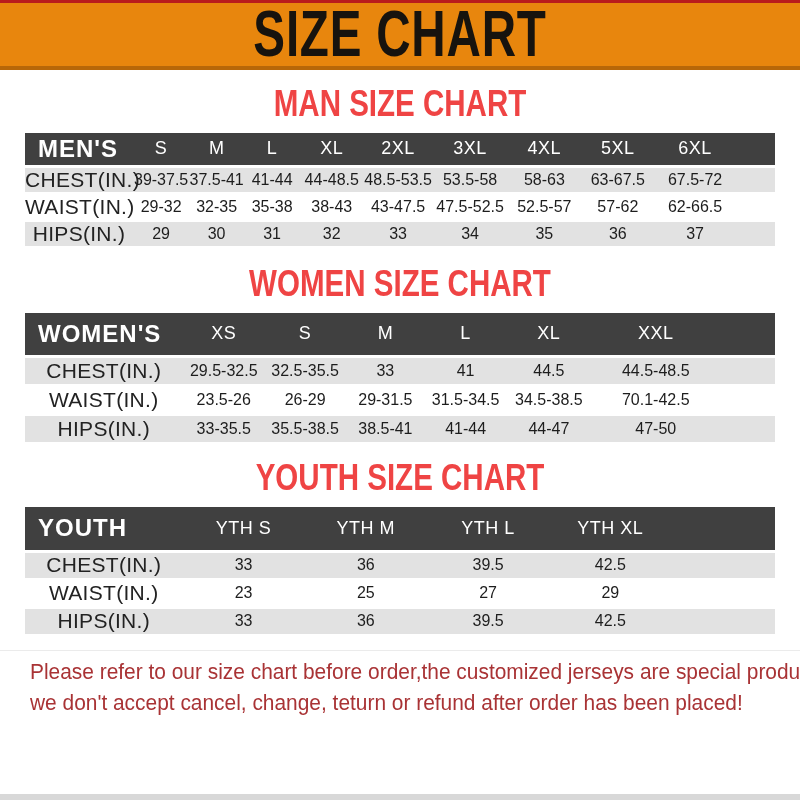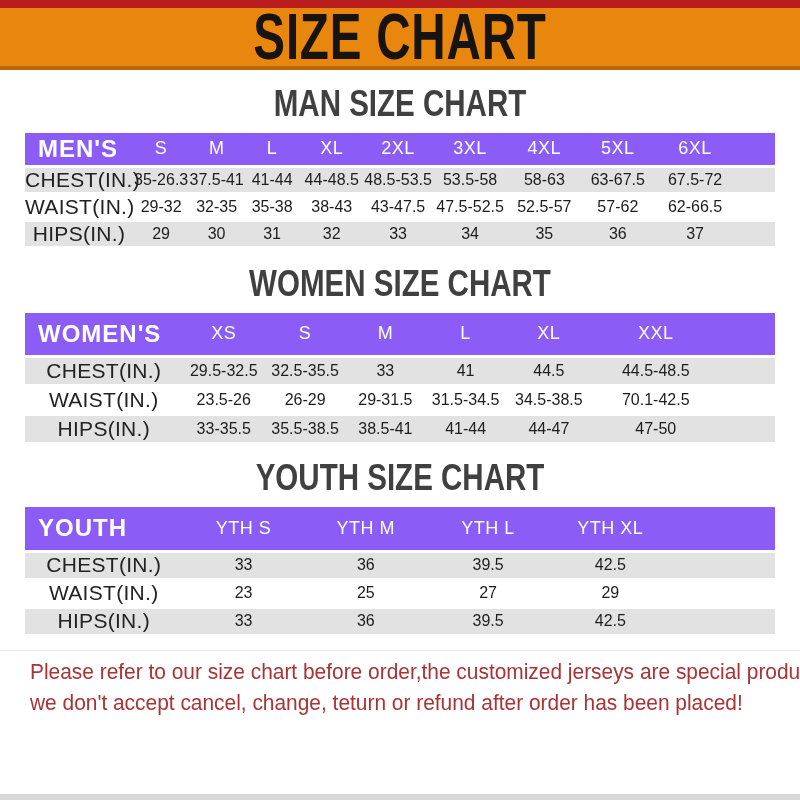--- a/index.html
+++ b/index.html
@@ -1,46 +1,46 @@
 <!DOCTYPE html>
 <html><head>
 <meta charset="utf-8">
 <style>
   * { margin:0; padding:0; box-sizing:border-box; }
   html,body { width:800px; background:#ffffff; font-family:"Liberation Sans", sans-serif; }
   .page { width:800px; height:800px; overflow:hidden; background:#ffffff; position:relative; }
 
   
   .banner {
-    height:70px; background:#E8860D; border-top:8px solid #b91c1c;
+    height:70px; background:#E8860D; border-top:3px solid #b91c1c;
     border-bottom:4px solid #B76708;
     display:flex; align-items:center; justify-content:center;
   }
   .banner-title {
     font-size:61px; font-weight:bold; color:#17130e;
     display:inline-block; transform:scale(0.78,1.05); letter-spacing:1px;
     white-space:nowrap; line-height:1;
   }
 
   
   .section-title {
-    text-align:center; font-weight:bold; color:#404040;
+    text-align:center; font-weight:bold; color:#ef4444;
     font-size:36px; line-height:1; white-space:nowrap;
   }
   .section-title > span { display:inline-block; transform:scale(0.82,1.04); }
   .sec-man   .section-title { margin-top:16px; }
   .sec-women .section-title { margin-top:17px; }
   .sec-youth .section-title { margin-top:15px; }
 
   
   table.size-table {
     width:750px; margin:11px auto 0 auto; border-collapse:collapse; table-layout:fixed;
   }
   table.size-table thead th {
-    background:#8b5cf6; color:#ffffff; font-weight:normal; font-size:18px;
+    background:#404040; color:#ffffff; font-weight:normal; font-size:18px;
     text-align:center; border-bottom:3px solid #ffffff; letter-spacing:0.5px;
   }
   table.size-table thead th.hdr-label {
     font-weight:bold; font-size:24px; text-align:left; padding-left:13px; letter-spacing:1px;
   }
   table.size-table tbody tr:nth-child(odd)  { background:#E2E2E2; }
   table.size-table tbody tr:nth-child(even) { background:#FFFFFF; }
   table.size-table tbody td {
     text-align:center; font-size:16px; color:#1d1d1d;
     border-bottom:3px solid #ffffff;
@@ -101,21 +101,21 @@
               <th>3XL</th>
               <th>4XL</th>
               <th>5XL</th>
               <th>6XL</th>
               <th></th>
             </tr>
           </thead>
           <tbody>
             <tr>
               <td class="row-label">CHEST(IN.)</td>
-              <td>35-26.3</td>
+              <td>39-37.5</td>
               <td>37.5-41</td>
               <td>41-44</td>
               <td>44-48.5</td>
               <td>48.5-53.5</td>
               <td>53.5-58</td>
               <td>58-63</td>
               <td>63-67.5</td>
               <td>67.5-72</td>
               <td></td>
             </tr>

